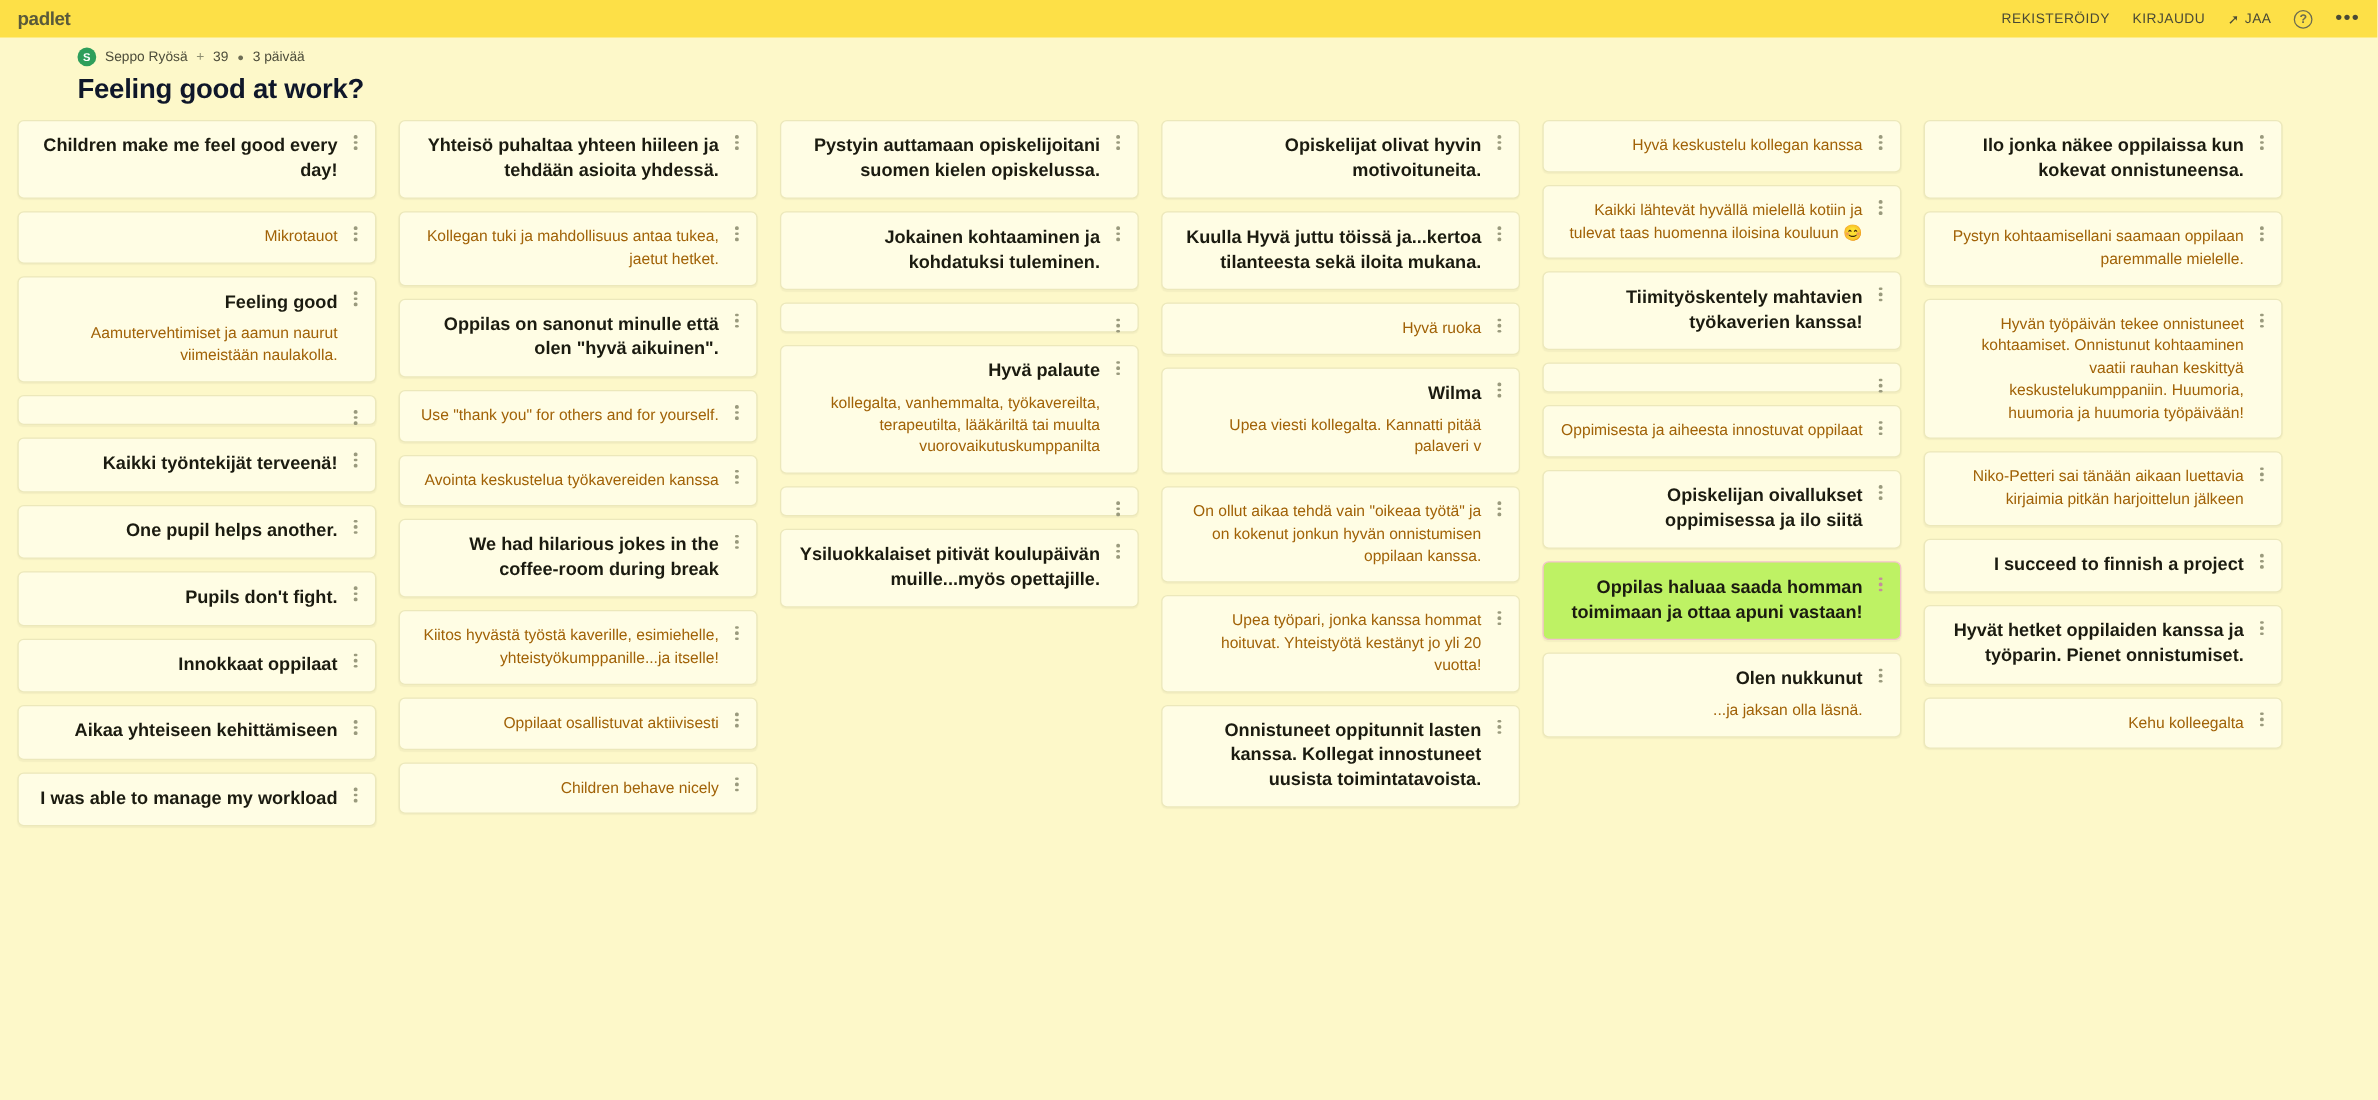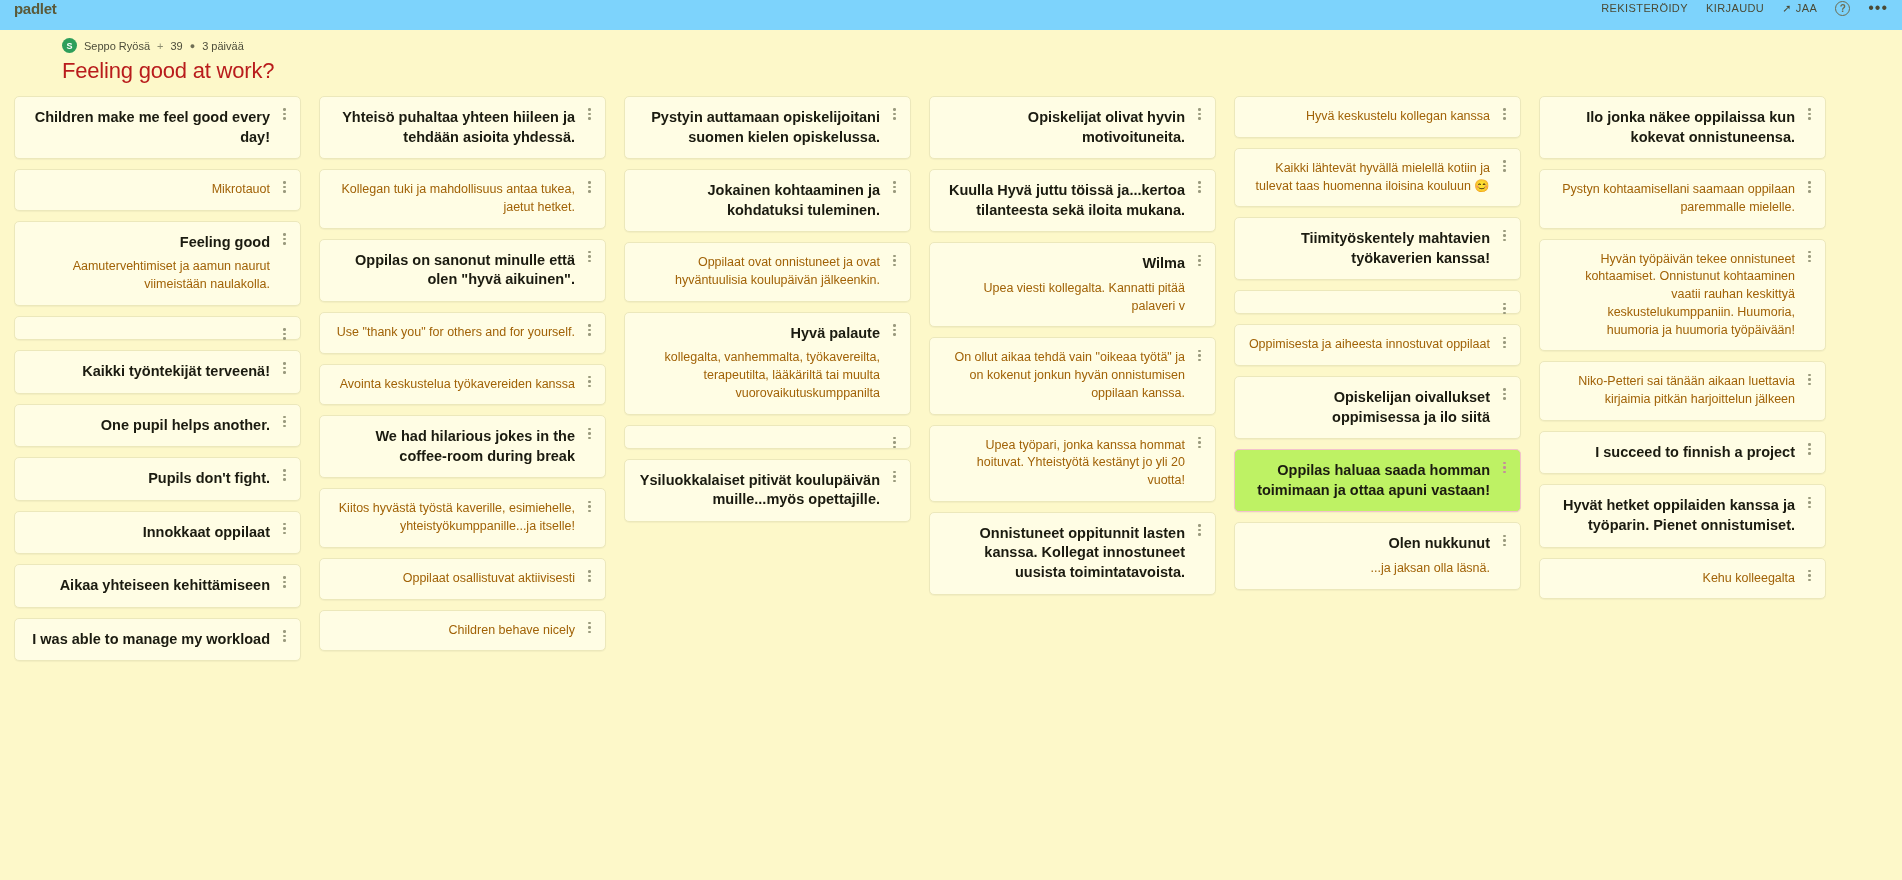--- a/index.html
+++ b/index.html
@@ -5,23 +5,23 @@
   * { box-sizing: border-box; }
   html, body {
     margin: 0; padding: 0;
     width: 1902px; height: 880px;
     background: #fdf8c9;
     font-family: "Liberation Sans", sans-serif;
     overflow: hidden;
   }
   .topbar {
     height: 30px;
-    background: #7dd3fc;
-    display: flex;
-    align-items: flex-start;
+    background: #fde047;
+    display: flex;
+    align-items: center;
     padding: 0 14px;
     position: relative;
   }
   .logo {
     font-size: 15px;
     font-weight: bold;
     color: #5a5a3a;
     letter-spacing: -0.3px;
   }
   .topbar-right {
@@ -80,22 +80,22 @@
     background: #2e9e5b;
     color: #fff;
     font-size: 9px;
     font-weight: bold;
     display: flex; align-items: center; justify-content: center;
   }
   .byline .sep { color: #8d8d70; }
   .byline .dot { font-size: 9px; color: #6e6e55; }
   .board-title {
     font-size: 22px;
-    font-weight: normal;
-    color: #b91c1c;
+    font-weight: bold;
+    color: #0f172a;
     margin: 0;
     letter-spacing: -0.2px;
   }
 
   .board {
     display: flex;
     gap: 18px;
     padding: 0 14px;
     align-items: flex-start;
   }
@@ -349,21 +349,20 @@
       </div>
       <div class="card">
         <div class="subject">Jokainen kohtaaminen ja kohdatuksi tuleminen.</div>
         <div class="kebab">
           <i></i>
           <i></i>
           <i></i>
         </div>
       </div>
       <div class="card">
-        <div class="body">Oppilaat ovat onnistuneet ja ovat hyväntuulisia koulupäivän jälkeenkin.</div>
         <div class="kebab">
           <i></i>
           <i></i>
           <i></i>
         </div>
       </div>
       <div class="card">
         <div class="subject">Hyvä palaute</div>
         <div class="body">kollegalta, vanhemmalta, työkavereilta, terapeutilta, lääkäriltä tai muulta vuorovaikutuskumppanilta</div>
         <div class="kebab">
@@ -392,20 +391,28 @@
       <div class="card">
         <div class="subject">Opiskelijat olivat hyvin motivoituneita.</div>
         <div class="kebab">
           <i></i>
           <i></i>
           <i></i>
         </div>
       </div>
       <div class="card">
         <div class="subject">Kuulla Hyvä juttu töissä ja...kertoa tilanteesta sekä iloita mukana.</div>
+        <div class="kebab">
+          <i></i>
+          <i></i>
+          <i></i>
+        </div>
+      </div>
+      <div class="card">
+        <div class="body">Hyvä ruoka</div>
         <div class="kebab">
           <i></i>
           <i></i>
           <i></i>
         </div>
       </div>
       <div class="card">
         <div class="subject">Wilma</div>
         <div class="body">Upea viesti kollegalta. Kannatti pitää palaveri v</div>
         <div class="kebab">

